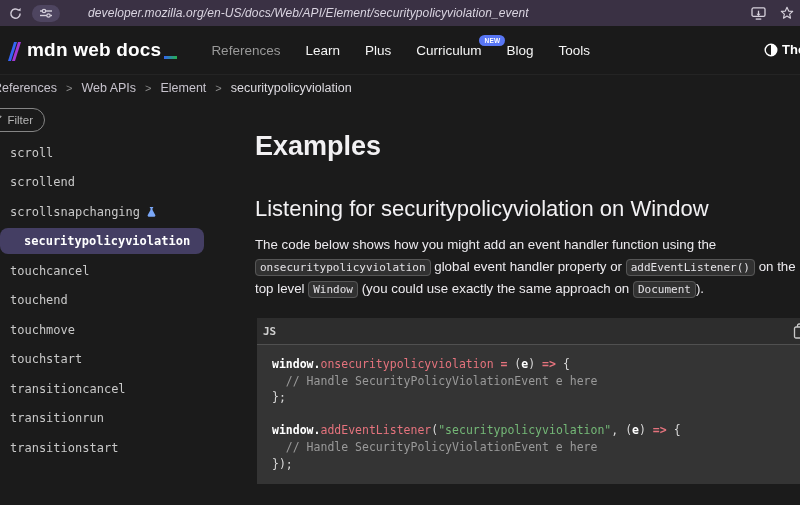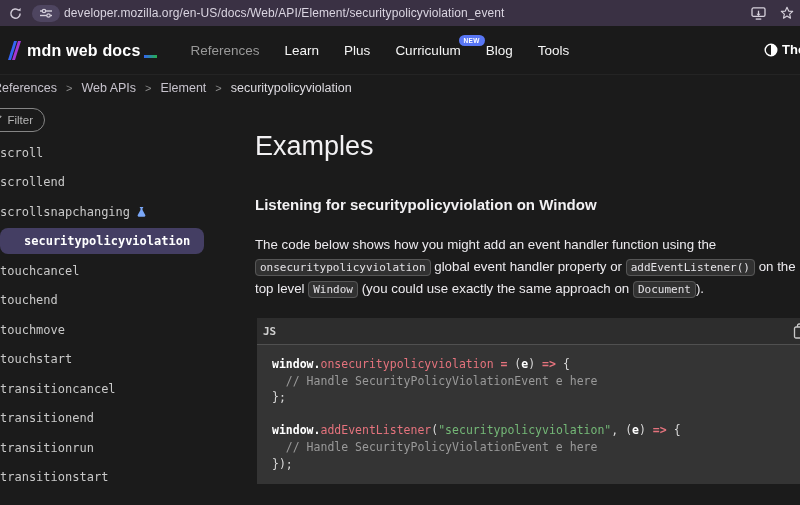--- a/index.html
+++ b/index.html
@@ -14,33 +14,33 @@
     position:absolute; top:0; left:0; width:800px; height:26px;
     background:#3a3144; display:flex; align-items:center;
   }
   .topbar .icon-btn { display:flex; align-items:center; justify-content:center; }
   .reload-btn { margin-left:7px; width:16px; height:16px; }
   .siteinfo-pill {
     margin-left:9px; width:28px; height:17px; border-radius:9px;
     background:#4e4560; display:flex; align-items:center; justify-content:center;
   }
   .url-text {
-    margin-left:4px; font-size:12px; color:#dad5e1; letter-spacing:.1px;
-    white-space:nowrap; overflow:hidden; flex:1;
+    margin-left:28px; font-size:12px; color:#dad5e1; letter-spacing:.1px;
+    white-space:nowrap; overflow:hidden; flex:1;font-style:italic;
   }
   .topbar-right { display:flex; align-items:center; gap:14px; padding-right:6px; }
 
   
   .mdn-header {
     position:absolute; top:26px; left:0; width:800px; height:49px;
     background:#1a1a1a; border-bottom:1px solid #242424;
     display:flex; align-items:center;
   }
   .logo { display:flex; align-items:flex-end; margin-left:8px; cursor:pointer; }
-  .logo-text { color:#fff; font-weight:700; font-size:16px; letter-spacing:.2px; }
+  .logo-text { color:#fff; font-weight:700; font-size:19px; letter-spacing:.2px; }
   .logo-underscore {
     width:13px; height:3px; margin:0 0 2px 3px;
     background:linear-gradient(90deg,#3464f4,#24b24a);
   }
   .main-nav { display:flex; align-items:center; gap:25px; margin-left:34px; }
   .nav-item { position:relative; font-size:13.5px; color:#f5f5f5; cursor:pointer; white-space:nowrap; }
   .nav-item.muted { color:#999; }
   .nav-badge {
     position:absolute; top:-8px; right:-24px;
     background:#5876f5; color:#fff; font-size:6.5px; font-weight:700;
@@ -63,34 +63,34 @@
   
   .filter-btn {
     position:absolute; top:108px; left:-15px; height:24px; width:60px;
     border:1px solid #858585; border-radius:13px; background:transparent;
     display:flex; align-items:center; justify-content:flex-end; gap:5px;
     padding-right:11px; color:#b5b5b5; font-size:11.5px; cursor:pointer;
   }
   .sidebar-list { position:absolute; top:138px; left:0; width:235px; }
   .side-item {
     height:29.5px; display:flex; align-items:center; gap:6px;
-    font-family:"DejaVu Sans Mono", monospace;
+    padding-left:10px; font-family:"DejaVu Sans Mono", monospace;
     font-size:12px; color:#c9c9c9; cursor:pointer; white-space:nowrap;
   }
   .side-item .pill { display:flex; align-items:center; gap:6px; }
   .side-item.active { padding-left:0; }
   .side-item.active .pill {
     background:#443e63; color:#fff; font-weight:700;
     border-radius:8px; padding:5px 14px 5px 24px; height:26px;
   }
 
   
   .main { position:absolute; left:255px; top:0; width:545px; }
-  .h2 { position:absolute; top:131px; left:0; font-size:27px; font-weight:400; color:#f2f1f3; }
-  .h3 { position:absolute; top:196px; left:0; font-size:15px; font-weight:700; color:#f2f1f3; }
+  .h2 { position:absolute; top:131px; left:0; font-size:27px; font-weight:700; color:#f2f1f3; }
+  .h3 { position:absolute; top:196px; left:0; font-size:22px; font-weight:400; color:#f2f1f3; }
   .para {
     position:absolute; top:234px; left:0; width:548px;
     font-size:13.3px; line-height:21.5px; color:#eceaee;
   }
   .inline-code {
     font-family:"DejaVu Sans Mono", monospace; font-size:11px;
     background:#313131; border:1px solid #565656; border-radius:4px;
     padding:1px 4px; color:#e4e2e6; white-space:nowrap;
   }
 
@@ -243,25 +243,20 @@
           <span>touchstart</span>
         </span>
       </a>
       <a class="side-item">
         <span class="pill">
           <span>transitioncancel</span>
         </span>
       </a>
       <a class="side-item">
         <span class="pill">
-          <span>transitionend</span>
-        </span>
-      </a>
-      <a class="side-item">
-        <span class="pill">
           <span>transitionrun</span>
         </span>
       </a>
       <a class="side-item">
         <span class="pill">
           <span>transitionstart</span>
         </span>
       </a>
     </div>
 

